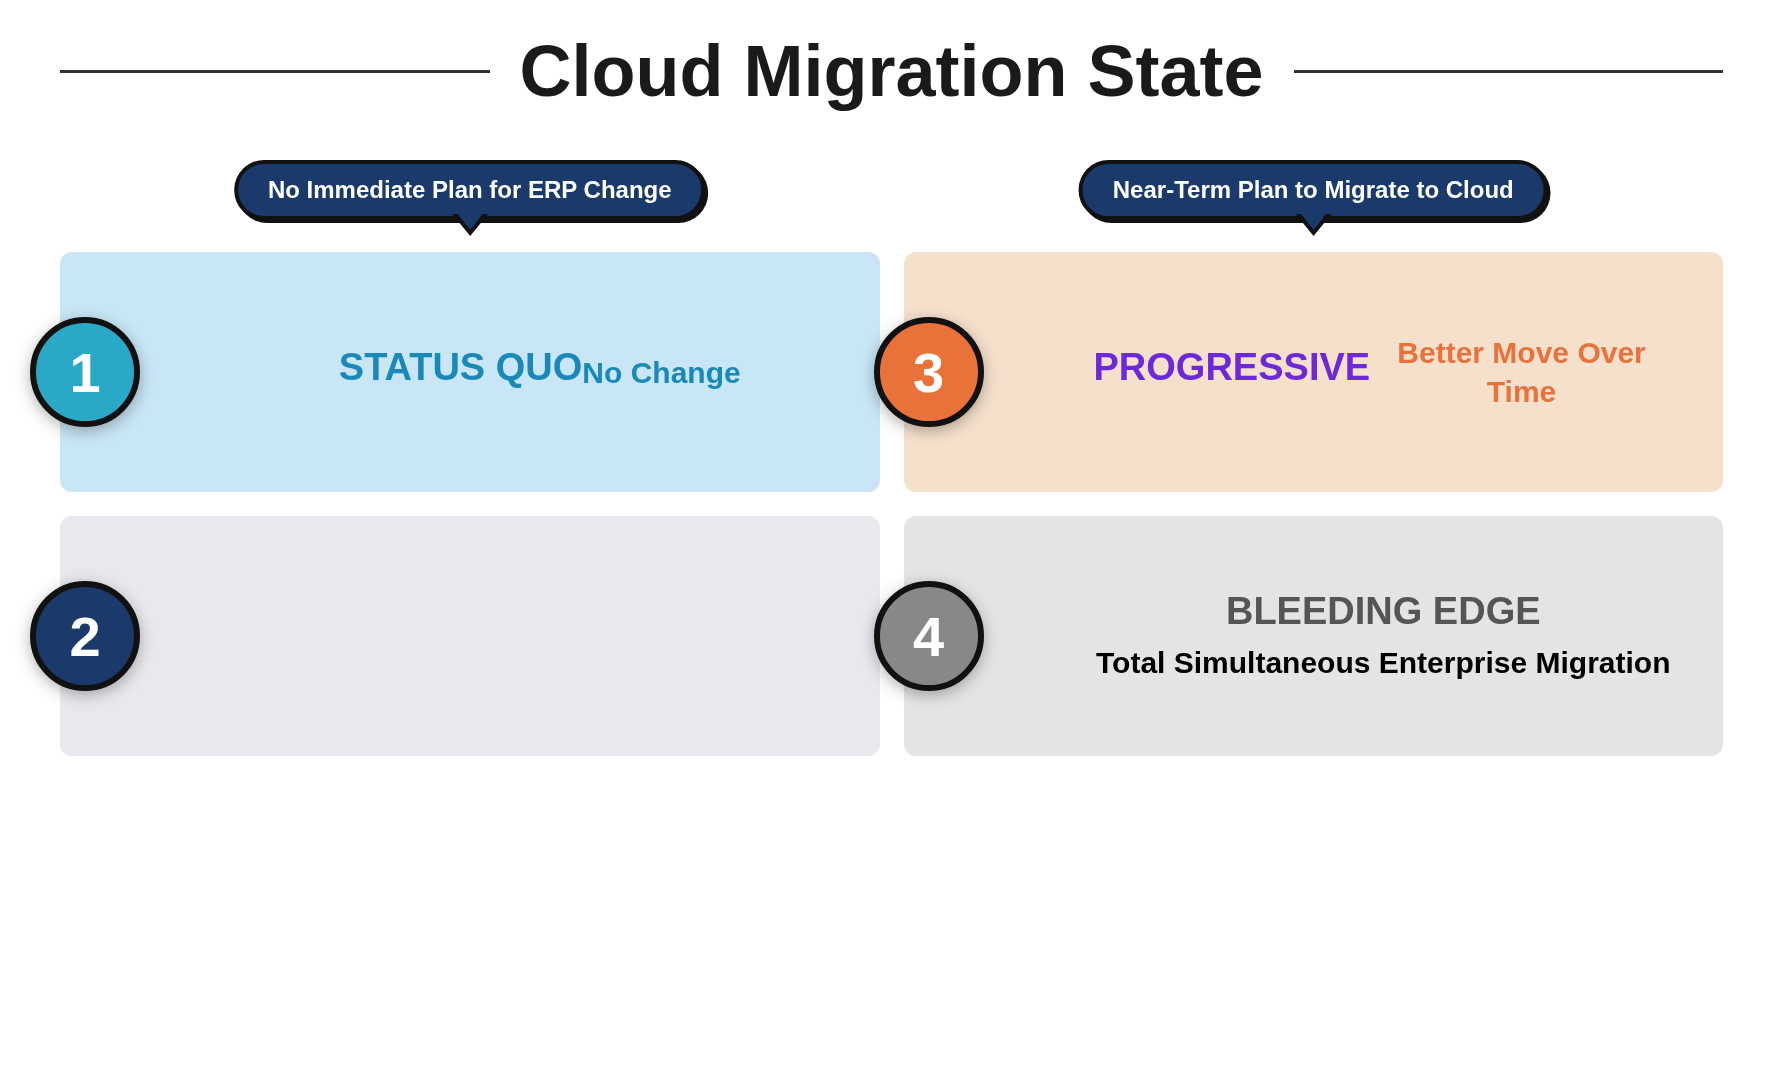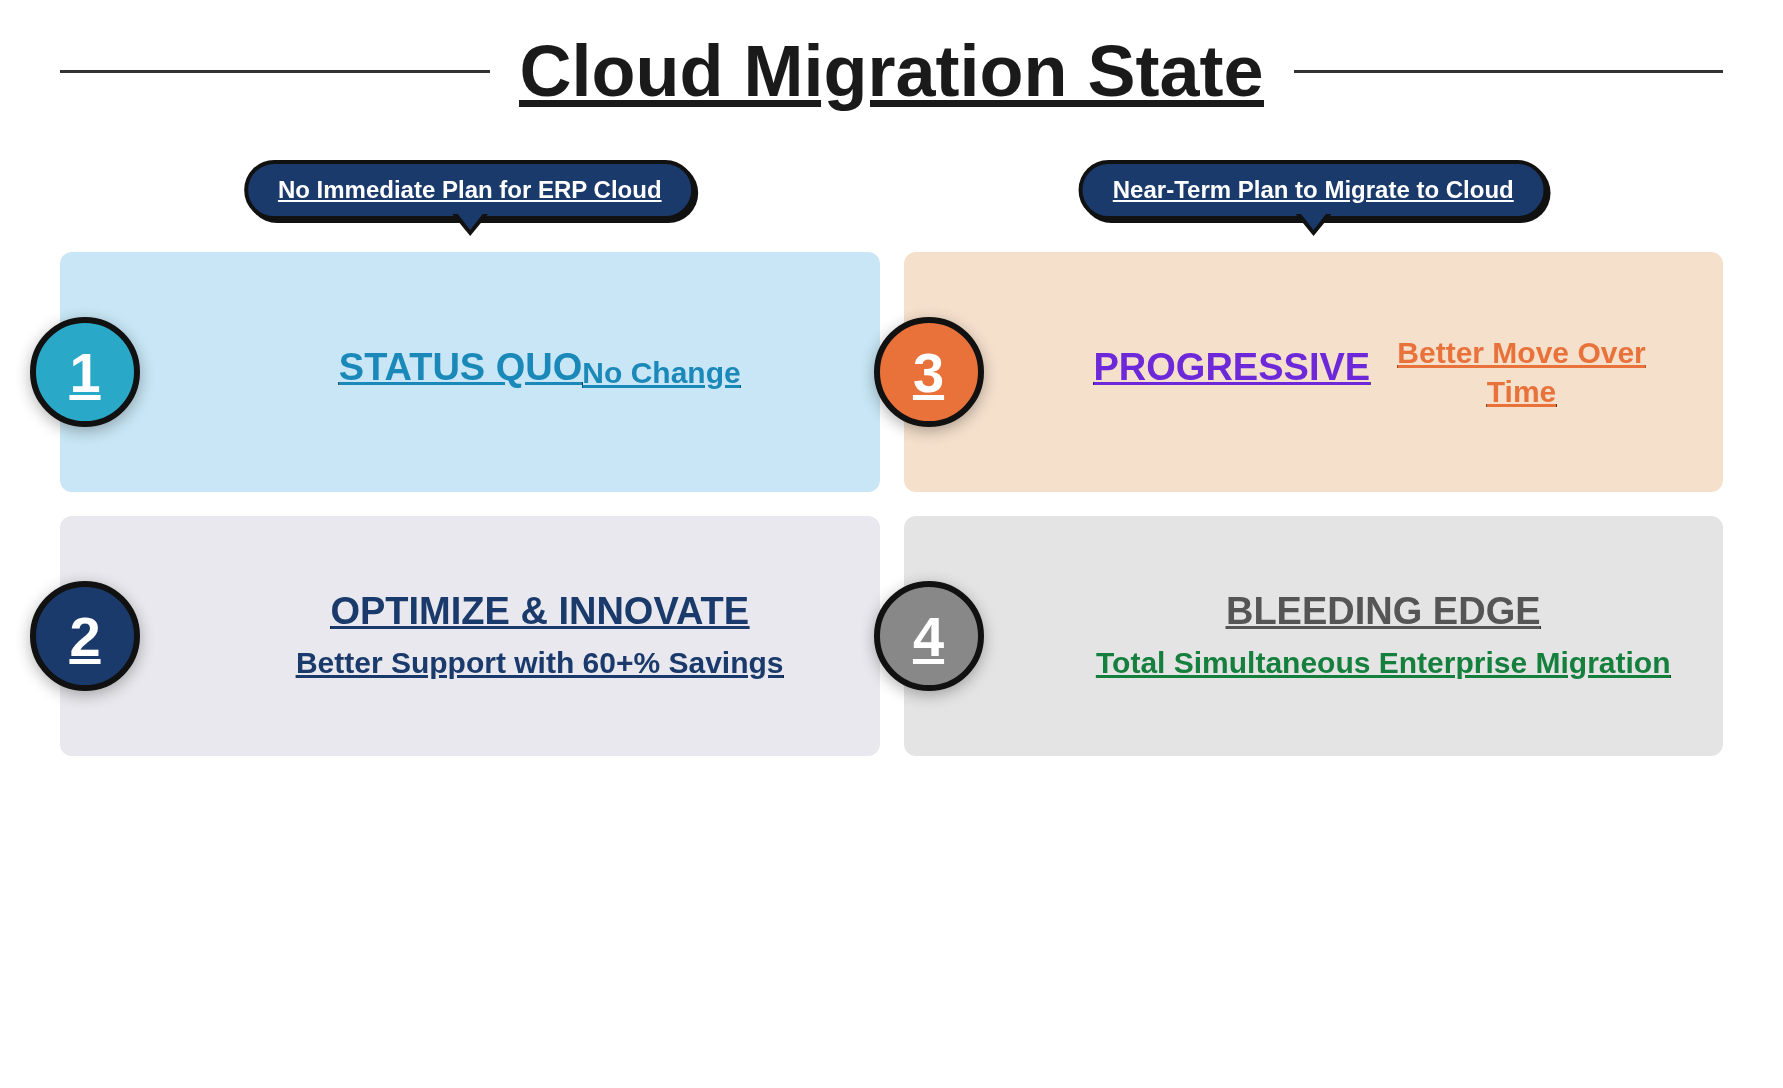--- a/index.html
+++ b/index.html
@@ -1,19 +1,18 @@
 <!DOCTYPE html>
 <html><head>
   <meta charset="utf-8">
   <style>
     * {
       box-sizing: border-box;
       margin: 0;
       padding: 0;
-      text-decoration: underline;
     }
 
     body {
       width: 1783px;
       height: 1088px;
       background: #ffffff;
       font-family: Arial, sans-serif;
       display: flex;
       flex-direction: column;
       align-items: center;
@@ -112,21 +111,21 @@
       text-align: center;
     }
 
     .card-1 .card-title { color: #1a88b8; text-align: center; }
     .card-1 .card-subtitle { color: #1a88b8; }
     .card-2 .card-title { color: #1a3a6b; }
     .card-2 .card-subtitle { color: #1a3a6b; text-align: center; }
     .card-3 .card-title { color: #6d28d9; text-align: center; }
     .card-3 .card-subtitle { color: #e8723a; }
     .card-4 .card-title { color: #555; }
-    .card-4 .card-subtitle { color: #15803d; text-align: center; }
+    .card-4 .card-subtitle { color: #000000; text-align: center; }
 
     
     .tooltip-banner {
       position: absolute;
       top: -52px;
       left: 50%;
       transform: translateX(-50%);
       background: #1a3a6b;
       color: white;
       font-size: 24px;
@@ -217,21 +216,21 @@
 
 <div class="title-container">
   <div class="title-line"></div>
   <h1 class="title-text">Cloud Migration State</h1>
   <div class="title-line"></div>
 </div>
 
 <div class="top-row-wrapper">
 
   <div class="card-wrapper">
-    <div class="tooltip-banner">No Immediate Plan for ERP Cloud</div>
+    <div class="tooltip-banner">No Immediate Plan for ERP Change</div>
     <div class="card card-1 card-inner">
       <div class="badge badge-1">1</div>
       <div class="card-content">
         <div class="card-title">STATUS QUO</div>
         <div class="card-subtitle">No Change</div>
       </div>
     </div>
   </div>
 
   <div class="card-wrapper">
@@ -243,24 +242,20 @@
         <div class="card-subtitle">Better Move Over Time</div>
       </div>
     </div>
   </div>
 </div>
 
 <div class="bottom-row-wrapper">
 
   <div class="card card-2" style="position:relative;">
     <div class="badge badge-2">2</div>
-    <div class="card-2-content">
-      <div class="card-title">OPTIMIZE &amp; INNOVATE</div>
-      <div class="card-subtitle">Better Support with 60+% Savings</div>
-    </div>
   </div>
 
   <div class="card card-4" style="position:relative;">
     <div class="badge badge-4">4</div>
     <div class="card-4-content">
       <div class="card-title">BLEEDING EDGE</div>
       <div class="card-subtitle">Total Simultaneous Enterprise Migration</div>
     </div>
   </div>
 </div>

